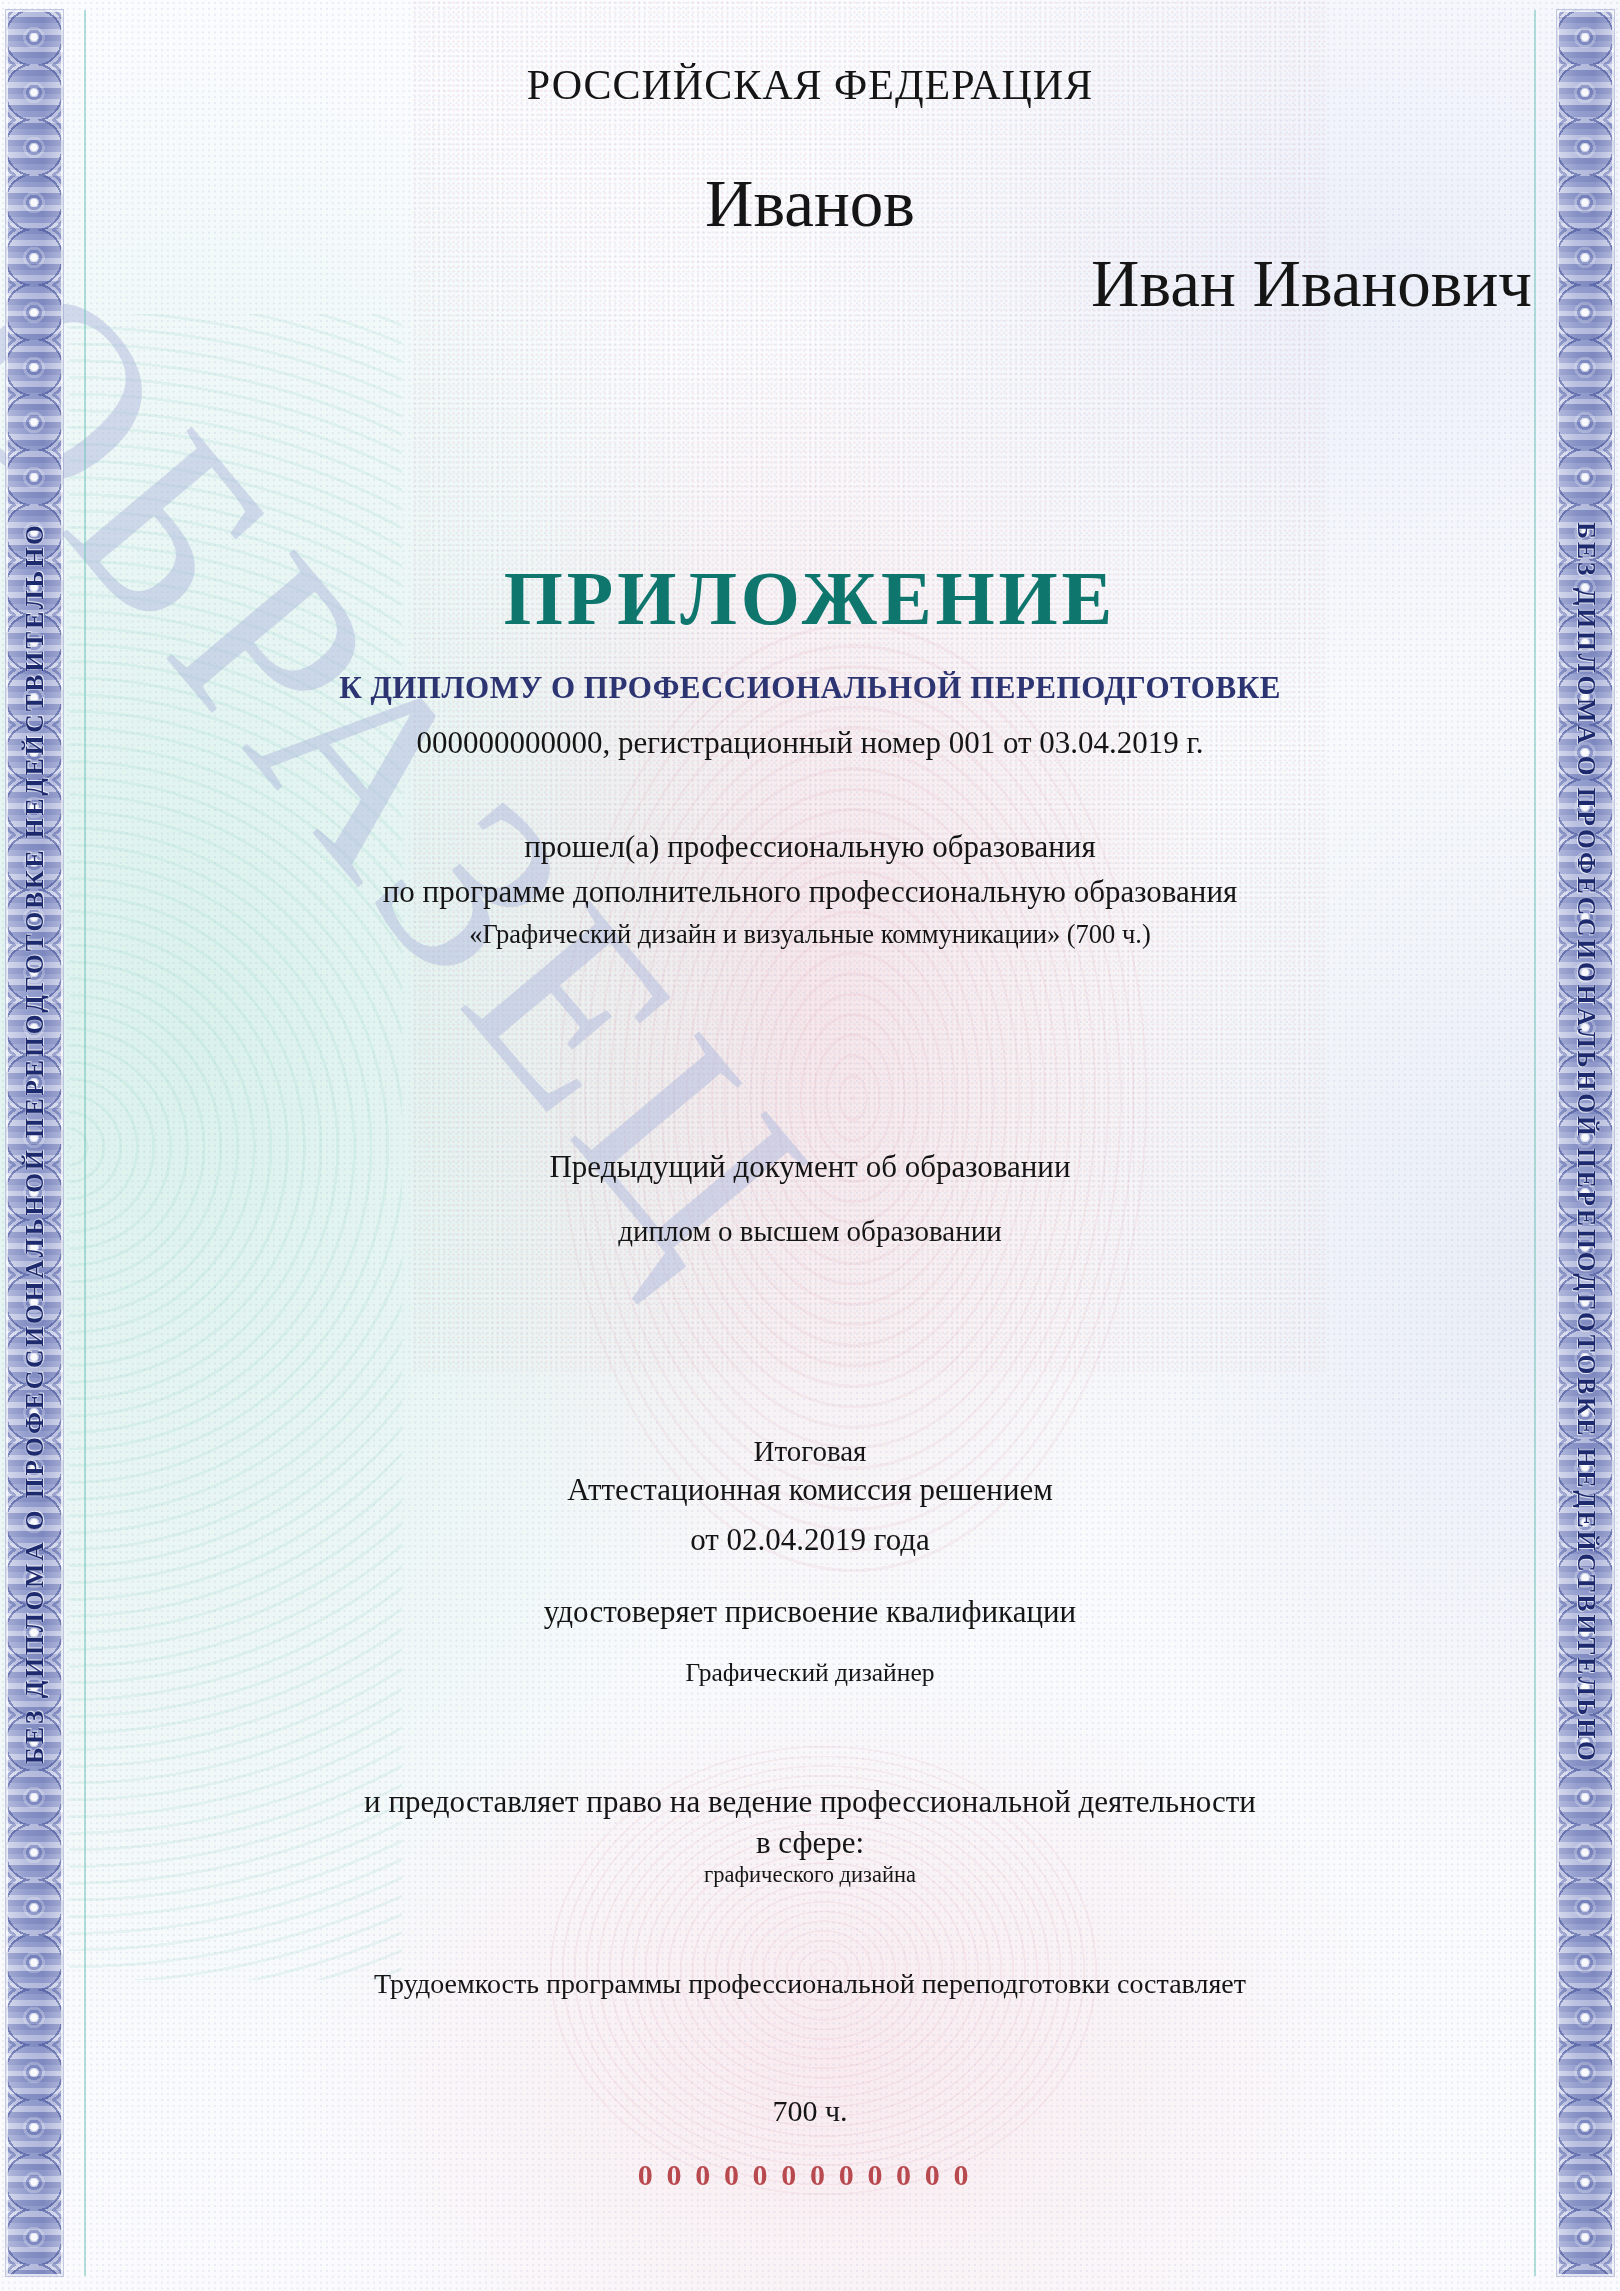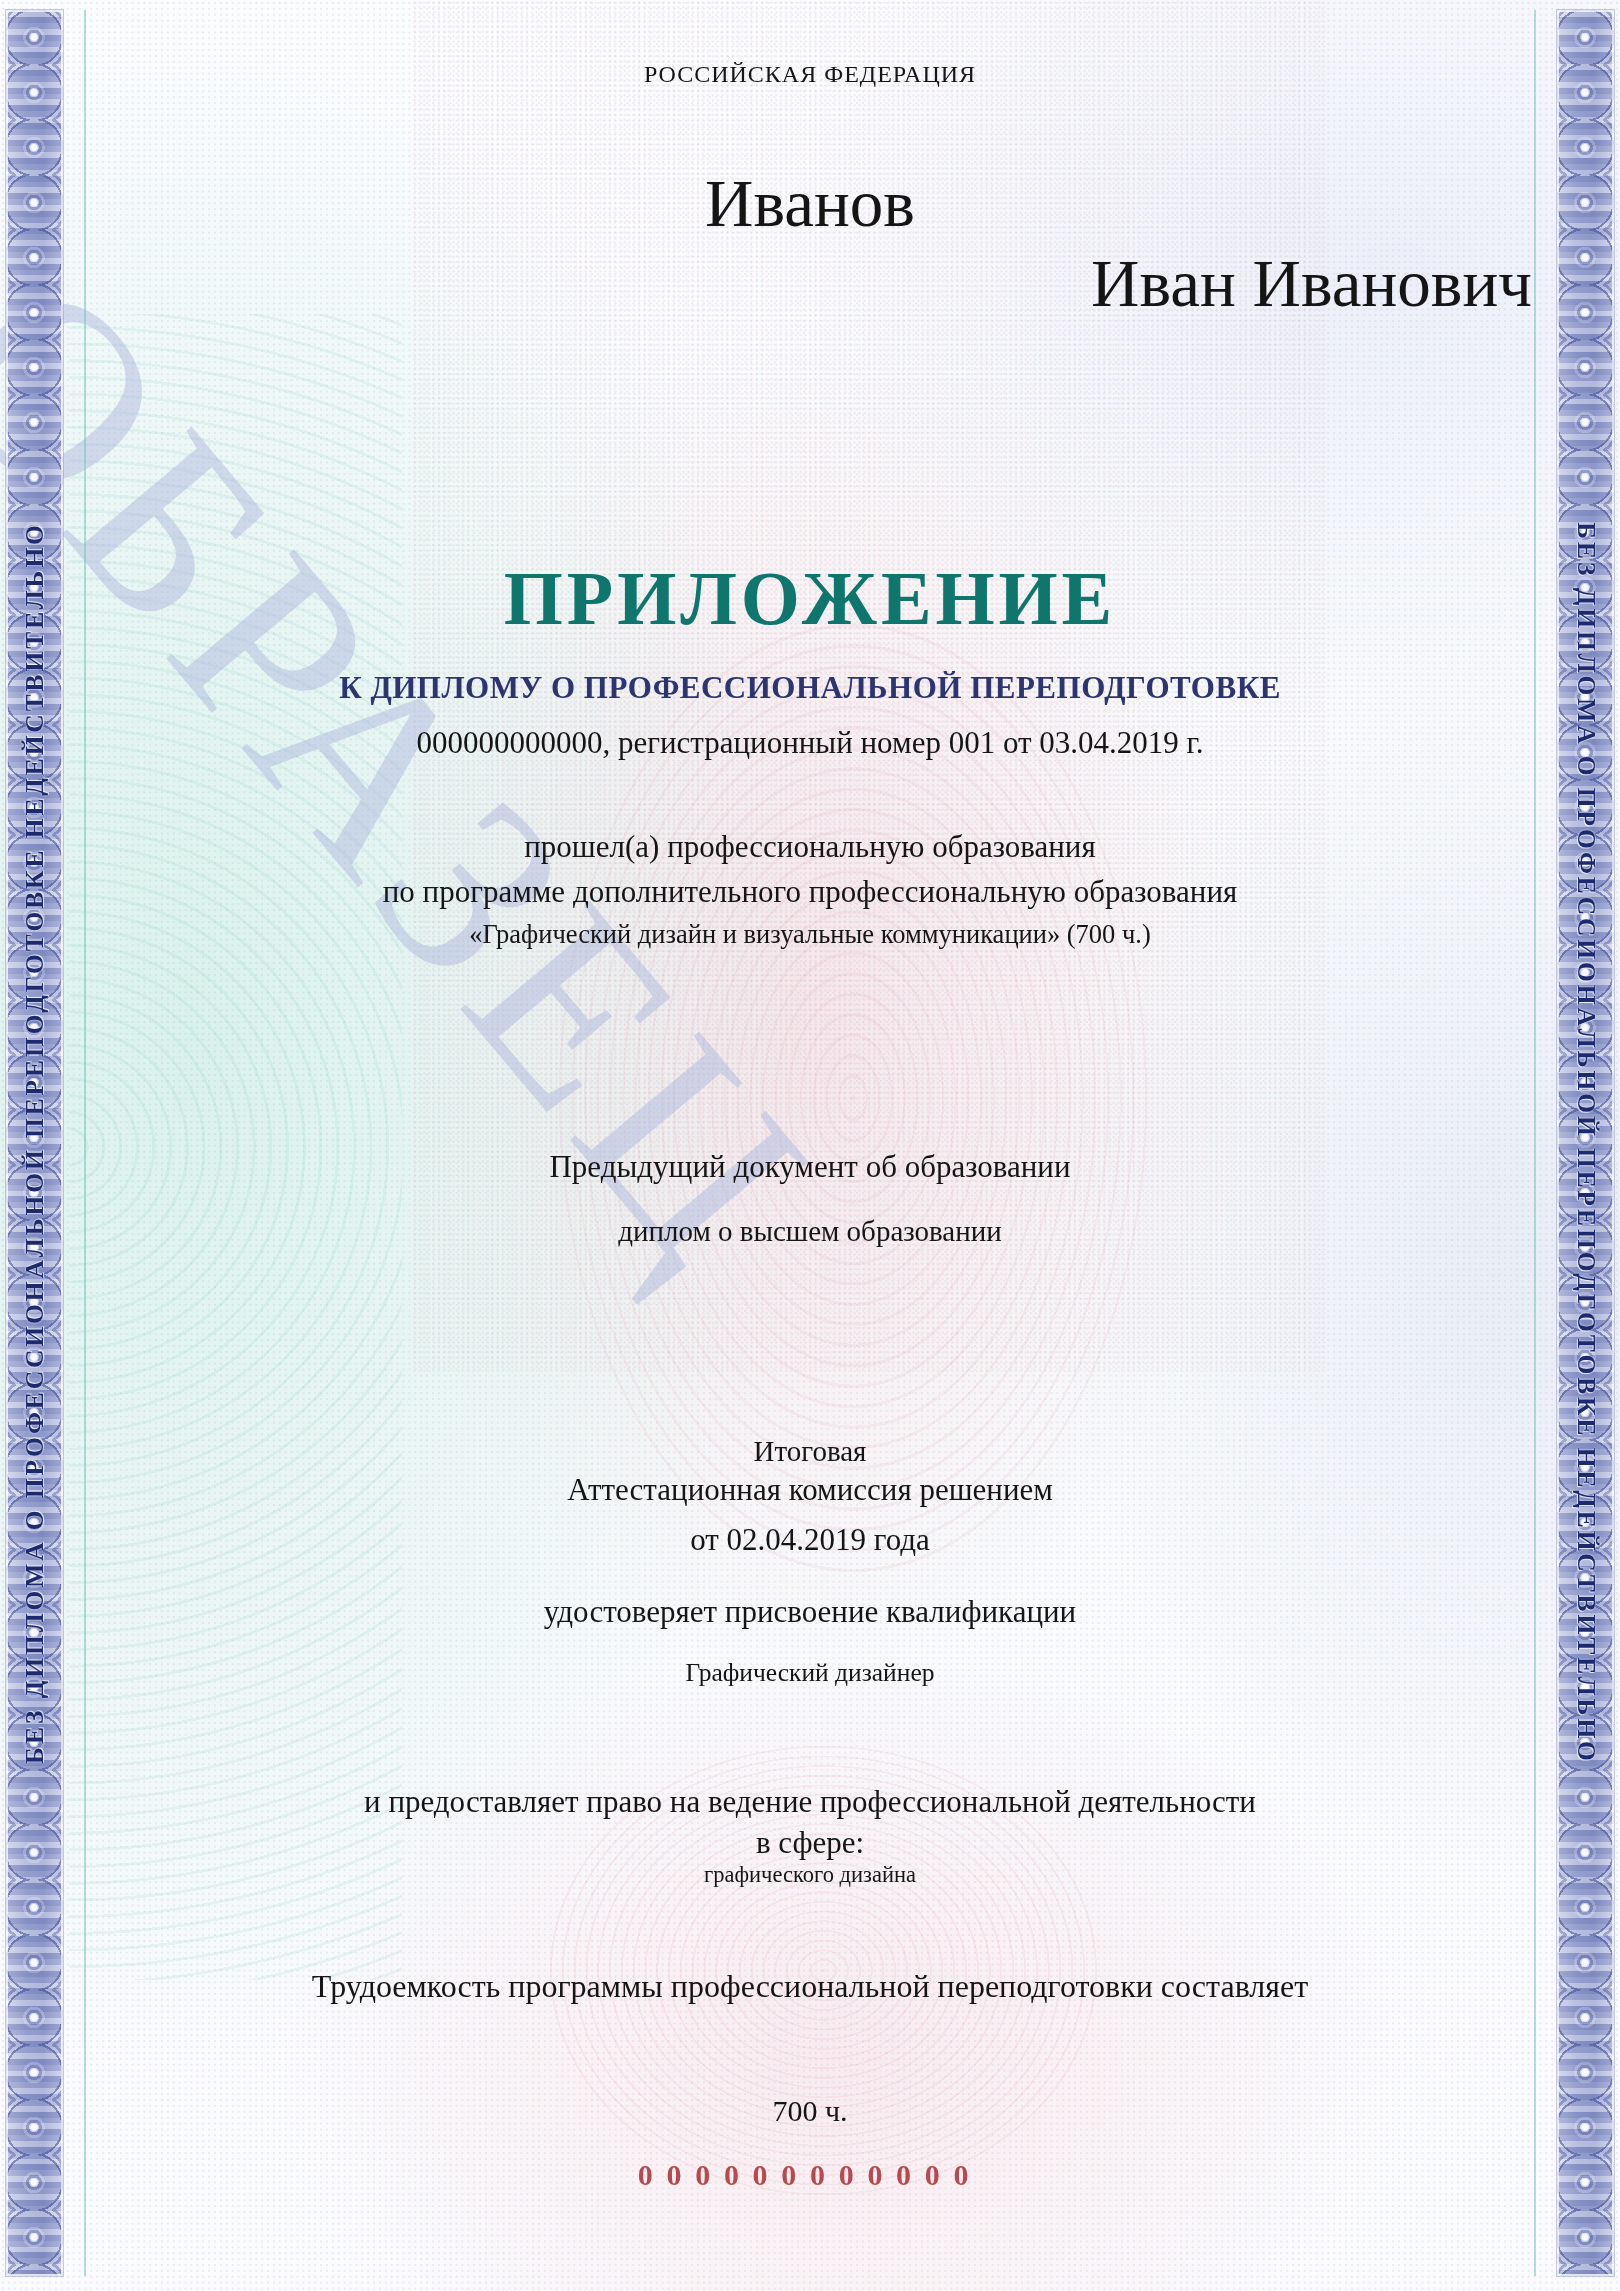--- a/index.html
+++ b/index.html
@@ -82,40 +82,40 @@
     font-size:257px;font-weight:normal;
     letter-spacing:13.7px;white-space:nowrap;
     color:rgba(175,186,221,0.50);
     pointer-events:none;
   }
   
   .line{
     position:absolute;left:88px;right:88px;
     text-align:center;color:#151515;white-space:nowrap;
   }
-  .t-header      {top:61px;  font-size:24px;letter-spacing:1px;}
+  .t-header      {top:61px;  font-size:42px;letter-spacing:1px;}
   .t-name1       {top:165px; font-size:67px;}
   .t-name2       {top:245px; font-size:67px;text-align:right;}
   .t-title       {top:555px; font-size:76px;font-weight:bold;color:#0f766e;letter-spacing:3.9px;}
   .t-subtitle    {top:670px; font-size:31px;font-weight:bold;color:#2d3472;letter-spacing:0.5px;}
   .t-numline     {top:725px; font-size:31px;}
   .t-tr1         {top:829px; font-size:31px;}
   .t-tr2         {top:874px; font-size:31px;}
   .t-program     {top:919px; font-size:26.5px;}
   .t-prevdoc     {top:1149px;font-size:31px;}
   .t-prevval     {top:1215px;font-size:29px;}
   .t-c1          {top:1435px;font-size:29px;}
   .t-c2          {top:1472px;font-size:31px;}
   .t-c3          {top:1522px;font-size:31px;}
   .t-qlabel      {top:1594px;font-size:31px;}
   .t-qval        {top:1658px;font-size:25.5px;}
   .t-r1          {top:1784px;font-size:31px;}
   .t-r2          {top:1825px;font-size:31px;}
   .t-rval        {top:1862px;font-size:22.5px;}
-  .t-workload    {top:1968px;font-size:32px;text-align:center;}
+  .t-workload    {top:1968px;font-size:28px;text-align:center;}
   .t-wval        {top:2094px;font-size:30px;}
   .t-serial      {top:2158px;font-size:30px;font-weight:bold;color:#b8494f;letter-spacing:13.7px;}
 </style>
 </head>
 <body>
 
 <div class="page">
 
   <div class="bg-tint"></div>
   <div class="bg-dots"></div>

